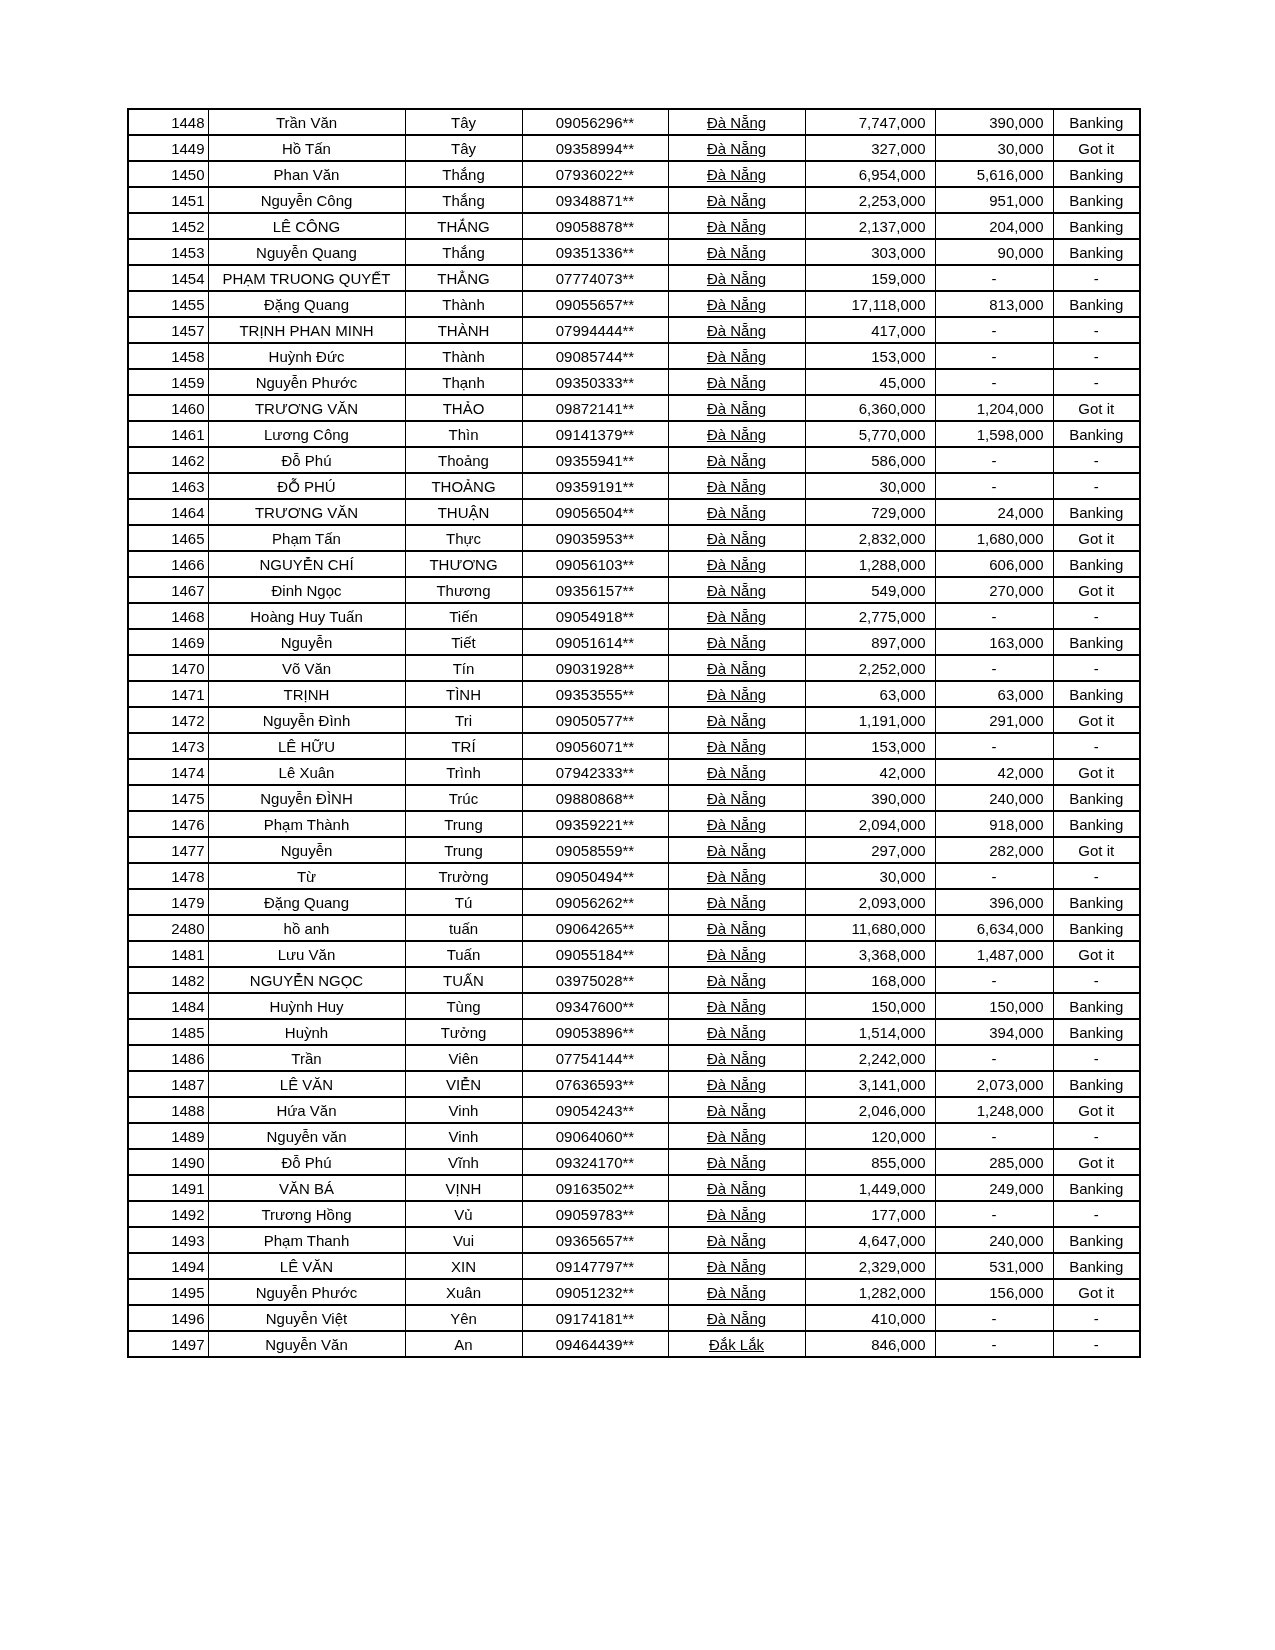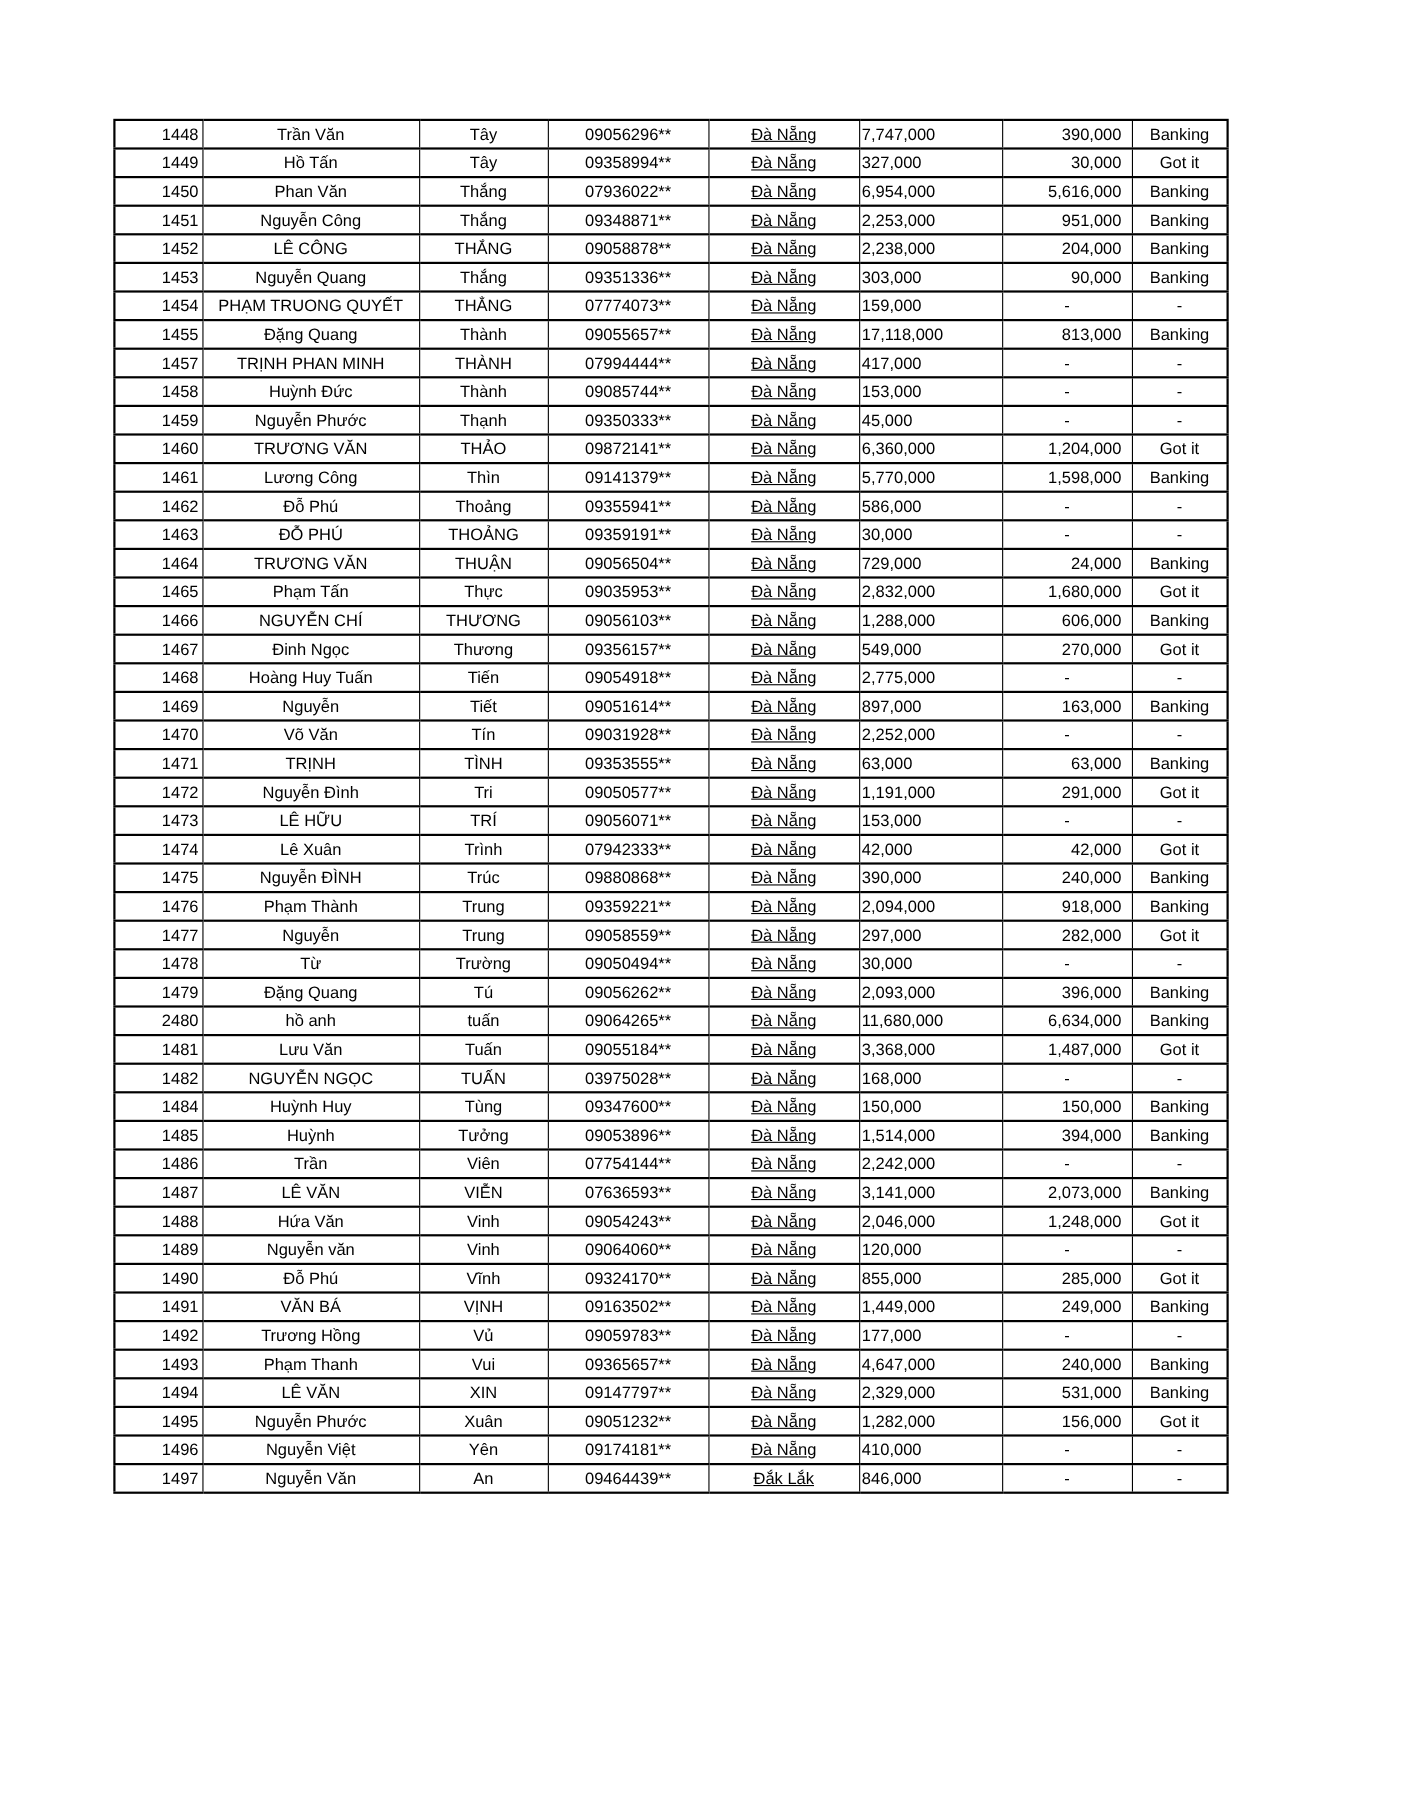--- a/index.html
+++ b/index.html
@@ -27,27 +27,27 @@
     border-top: 2px solid #000000;
     border-bottom: 2px solid #000000;
     height: 24px;
     padding: 0 2px;
     font-size: 15px;
     line-height: 1;
     vertical-align: middle;
     white-space: nowrap;
     overflow: hidden;
   }
-  .sheet-table { border: 2px solid #000000; }
+  .sheet-table { border: 2px solid #000000; margin-left: 24px; }
   td.c-id     { text-align: right;  padding-right: 3px; }
   td.c-name   { text-align: center; }
   td.c-given  { text-align: center; }
   td.c-phone  { text-align: center; }
   td.c-prov   { text-align: center; text-decoration: underline; }
-  td.c-amt    {  padding-right: 9px; }
+  td.c-amt    { text-align: right;  padding-right: 9px; }
   td.c-paid   { text-align: right;  padding-right: 9px; }
   td.c-status { text-align: center; }
   td.dash     { text-align: center; padding-right: 2px; }
 </style>
 </head>
 <body>
 
 <table class="sheet-table">
   <colgroup>
     <col style="width:80px">
@@ -99,21 +99,21 @@
         <td class="c-amt">2,253,000</td>
         <td class="c-paid">951,000</td>
         <td class="c-status">Banking</td>
       </tr>
       <tr>
         <td class="c-id">1452</td>
         <td class="c-name">LÊ CÔNG</td>
         <td class="c-given">THẮNG</td>
         <td class="c-phone">09058878**</td>
         <td class="c-prov">Đà Nẵng</td>
-        <td class="c-amt">2,238,000</td>
+        <td class="c-amt">2,137,000</td>
         <td class="c-paid">204,000</td>
         <td class="c-status">Banking</td>
       </tr>
       <tr>
         <td class="c-id">1453</td>
         <td class="c-name">Nguyễn Quang</td>
         <td class="c-given">Thắng</td>
         <td class="c-phone">09351336**</td>
         <td class="c-prov">Đà Nẵng</td>
         <td class="c-amt">303,000</td>

